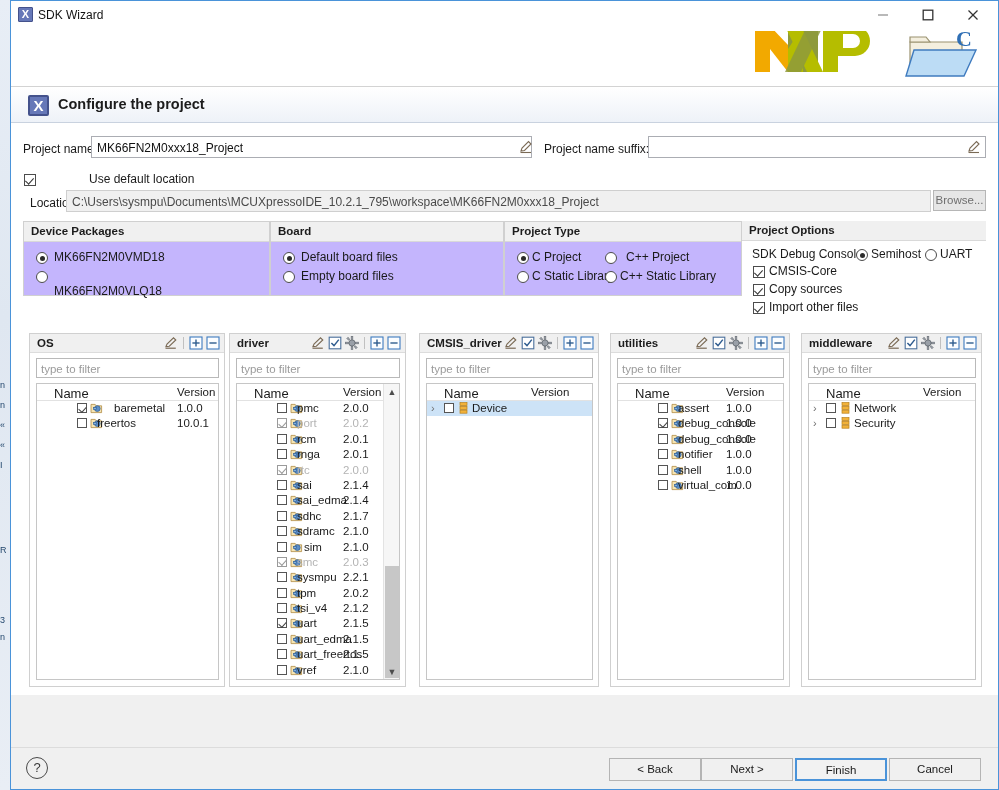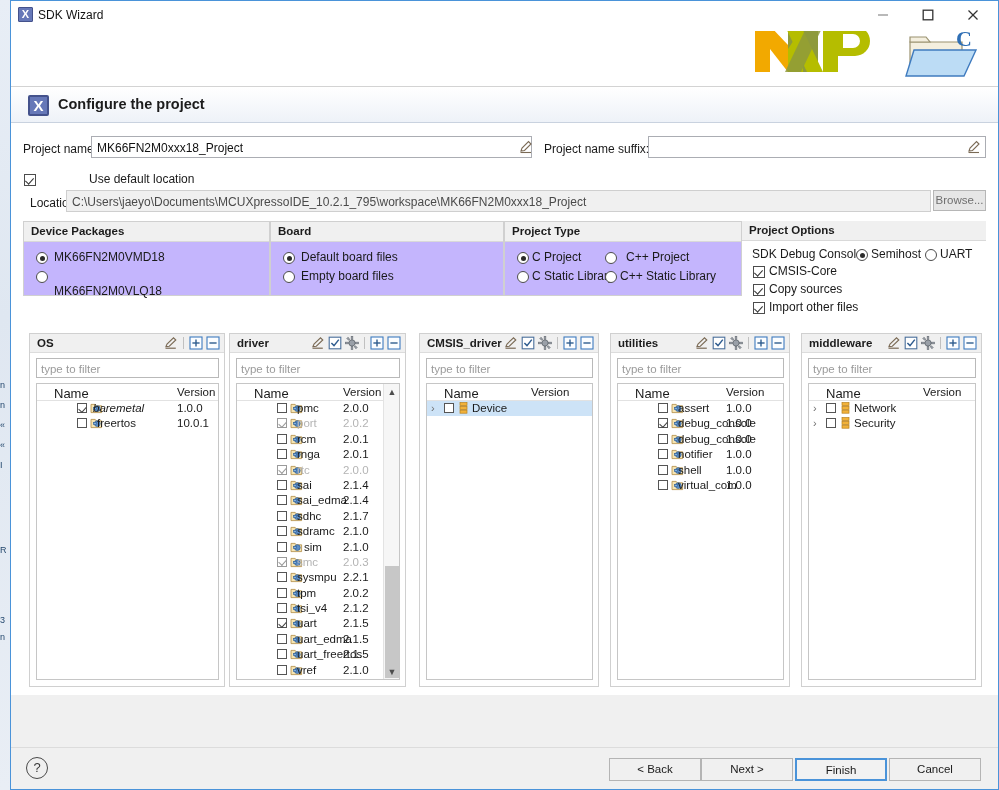--- a/index.html
+++ b/index.html
@@ -387,21 +387,21 @@
     <div class="txtbox" style="left:637px; top:12px; width:338px;"></div>
     <svg class="pencil" style="left:956px; top:16px;" viewBox="0 0 14 14">
       <path d="M2,11 L3,8 L9.5,1.5 L12,4 L5.5,10.5 Z" fill="none" stroke="#7a6a55" stroke-width="1.1"></path>
       <line x1="1.5" y1="12.5" x2="12" y2="12.5" stroke="#7a6a55" stroke-width="1.1"></line>
     </svg>
 
     <div class="cbx checked" style="left:13px; top:50px;"></div>
     <div class="opt-label" style="left:30px; top:48px;margin-left:48px;">Use default location</div>
 
     <div class="fld-label" style="left:19px; top:72px;">Location:</div>
-    <div class="txtbox readonly" style="left:55px; top:66px; width:865px;">C:\Users\jaeyo\Documents\MCUXpressoIDE_10.2.1_795\workspace\MK66FN2M0xxx18_Project</div>
+    <div class="txtbox readonly" style="left:55px; top:66px; width:865px;">C:\Users\sysmpu\Documents\MCUXpressoIDE_10.2.1_795\workspace\MK66FN2M0xxx18_Project</div>
     <div id="browse-btn" style="left:922px; top:66px; width:53px;">Browse...</div>
 
     <div class="group" style="left:12px; top:97px; width:247px; height:75px;">
       <div class="grp-title">Device Packages</div>
       <div class="grp-body">
         <div class="rdo checked" style="left:12px; top:10px;"></div>
         <div class="opt-label" style="left:30px; top:8px;">MK66FN2M0VMD18</div>
         <div class="rdo" style="left:12px; top:29px;"></div>
         <div class="opt-label" style="left:30px; top:27px;margin-top:15px;">MK66FN2M0VLQ18</div>
       </div>
@@ -478,21 +478,21 @@
             <div class="col-ver" style="left: 140px;">Version</div>
           </div>
           <div style="position: relative;">
             <div class="row">
               <span class="r-cbx checked" style="left: 40px;"></span>
               <svg class="r-icon" viewBox="0 0 13 12" style="left: 53px;">
                 <path d="M1,2.4 L5.2,2.4 L6.2,3.8 L11.6,3.8 L11.6,10.6 L1,10.6 Z" fill="#f6e4b2" stroke="#b08b42" stroke-width="0.8"></path>
                 <circle cx="7.3" cy="6.6" r="2.9" fill="#5b8ec9" stroke="#2f5c8f" stroke-width="0.7"></circle>
                 <rect x="3.3" y="5.6" width="3.2" height="2" fill="#7fb0e0" stroke="#2f5c8f" stroke-width="0.6"></rect>
               </svg>
-              <span class="r-name" style="left: 56px; font-style: italic;">baremetal</span>
+              <span class="r-name" style="left: 77px;">baremetal</span>
               <span class="r-ver" style="left: 140px;">1.0.0</span>
             </div>
             <div class="row">
               <span class="r-cbx" style="left: 40px;"></span>
               <svg class="r-icon" viewBox="0 0 13 12" style="left: 53px;">
                 <path d="M1,2.4 L5.2,2.4 L6.2,3.8 L11.6,3.8 L11.6,10.6 L1,10.6 Z" fill="#f6e4b2" stroke="#b08b42" stroke-width="0.8"></path>
                 <circle cx="7.3" cy="6.6" r="2.9" fill="#5b8ec9" stroke="#2f5c8f" stroke-width="0.7"></circle>
                 <rect x="3.3" y="5.6" width="3.2" height="2" fill="#7fb0e0" stroke="#2f5c8f" stroke-width="0.6"></rect>
               </svg>
               <span class="r-name" style="left: 60px;">freertos</span>

